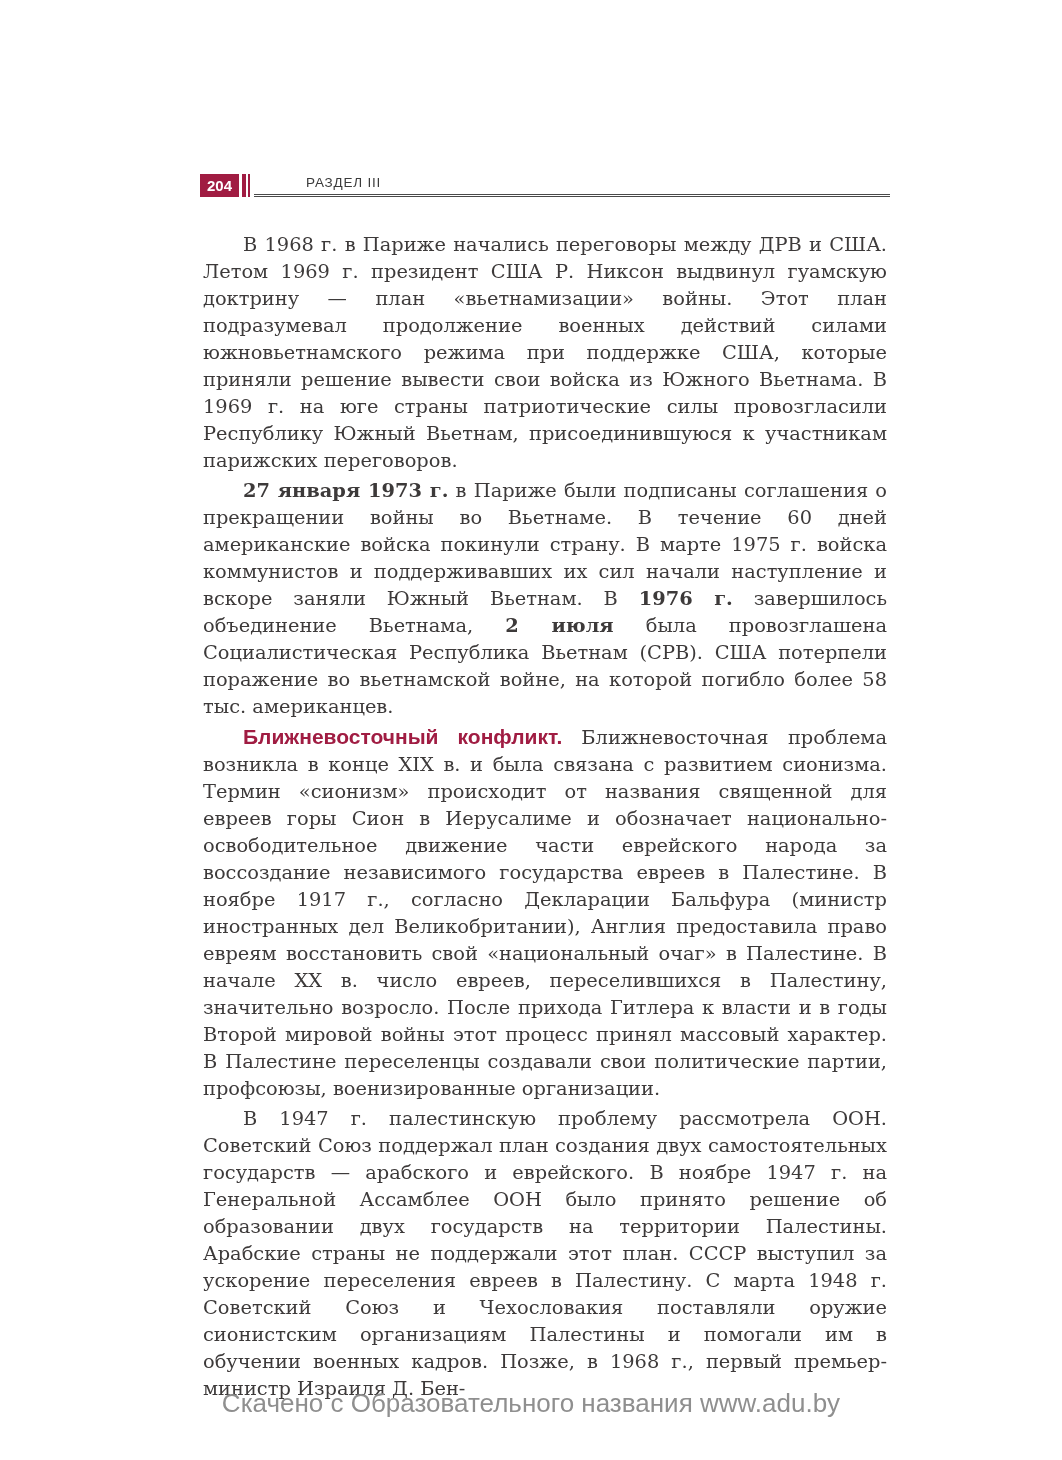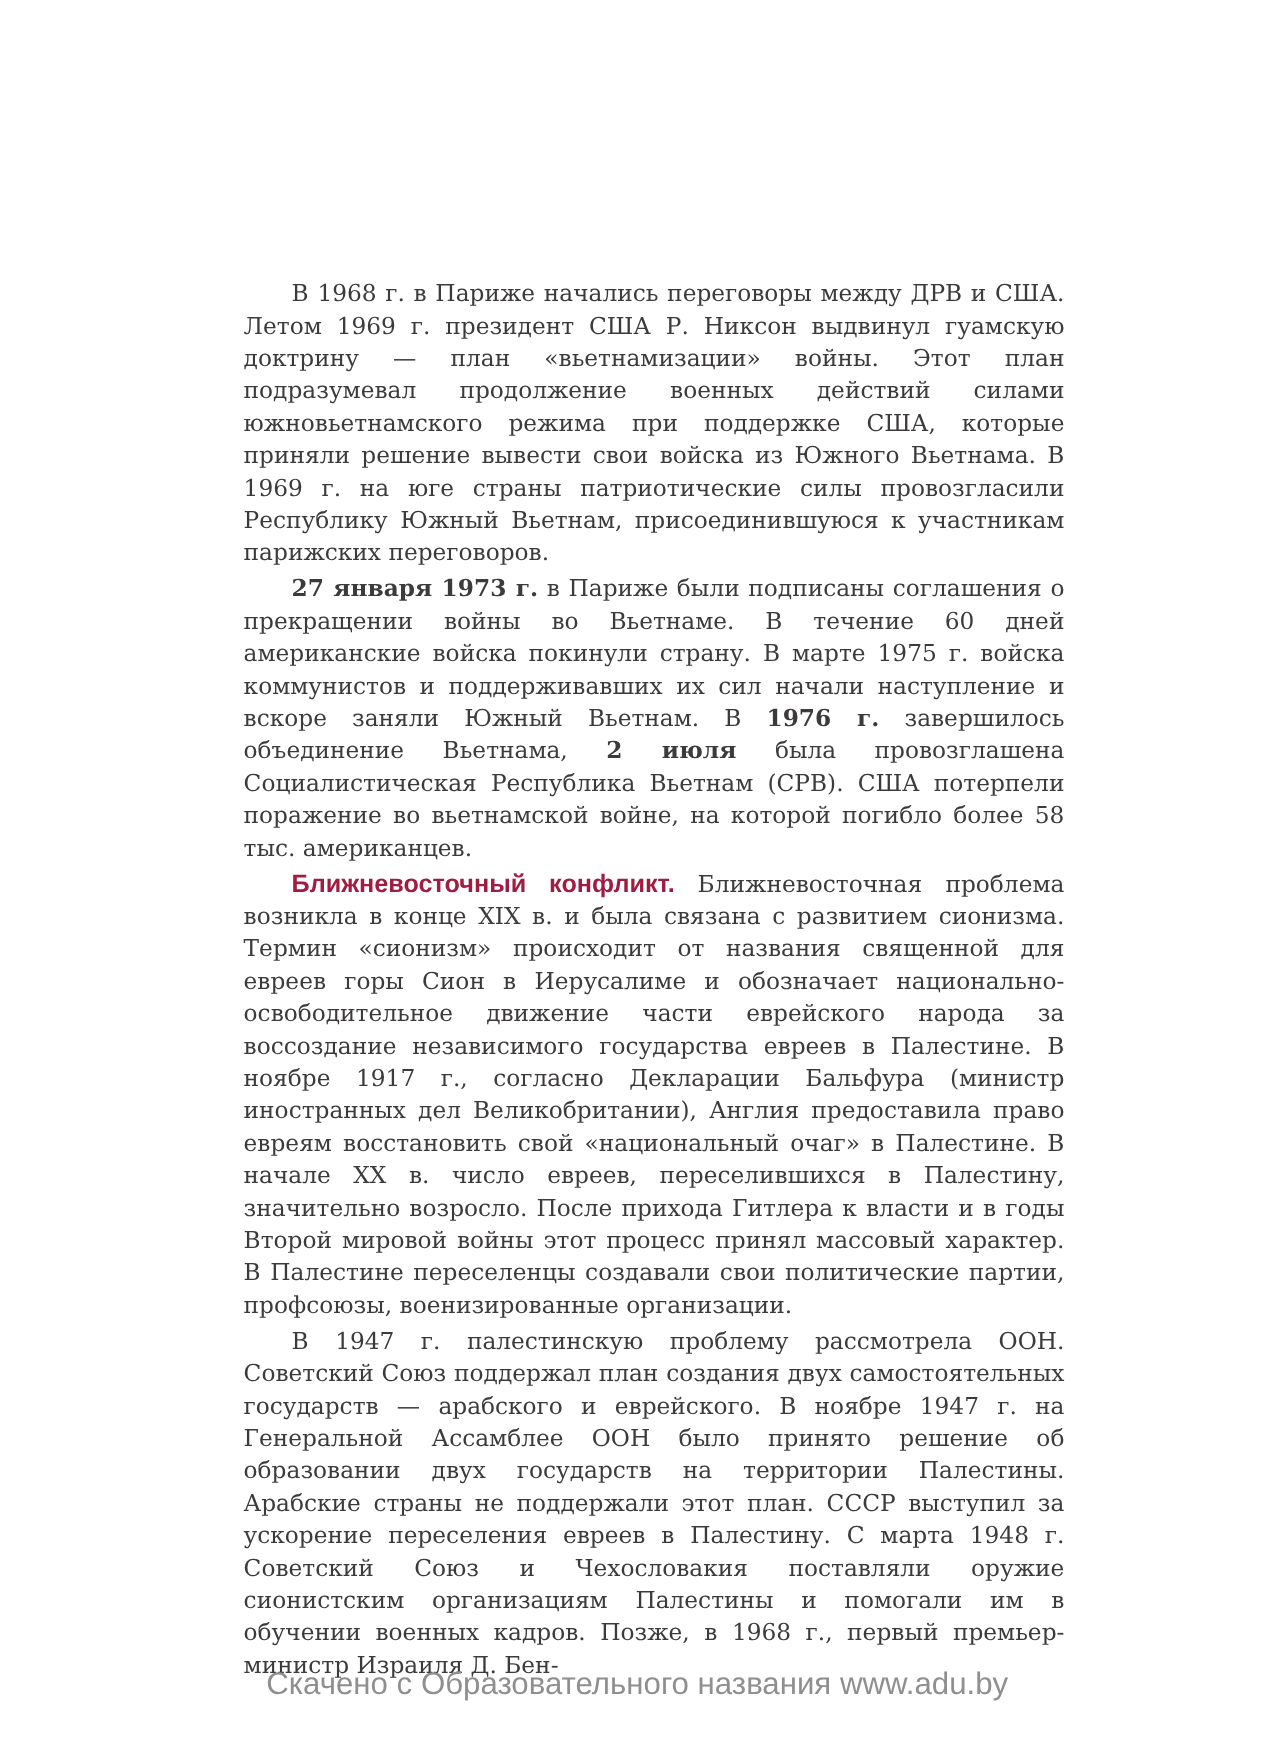--- a/index.html
+++ b/index.html
@@ -84,20 +84,30 @@
     font-family: "Liberation Sans", sans-serif;
     font-size: 26px;
     color: var(--footer, #8f8f8f);
   }
 </style>
 </head>
 <body>
 
 <div class="page">
 
+  <div class="header">
+    <div class="page-num-badge">204</div>
+    <div class="ornament-bars">
+      <div class="bar1"></div>
+      <div class="bar2"></div>
+    </div>
+    <div class="header-right">
+      <span class="section-title">РАЗДЕЛ III</span>
+    </div>
+  </div>
 
   <div class="body-text">
       <p class="para"><span>В 1968 г. в Париже начались переговоры между ДРВ и США. Летом 1969 г. президент США Р. Никсон выдвинул гуамскую доктрину — план «вьетнамизации» войны. Этот план подразумевал продолжение военных действий силами южновьетнамского режима при поддержке США, которые приняли решение вывести свои войска из Южного Вьетнама. В 1969 г. на юге страны патриотические силы провозгласили Республику Южный Вьетнам, присоединившуюся к участникам парижских переговоров.</span></p>
       <p class="para"><span class="b">27 января 1973 г.</span><span> в Париже были подписаны соглашения о прекращении войны во Вьетнаме. В течение 60 дней американские войска покинули страну. В марте 1975 г. войска коммунистов и поддерживавших их сил начали наступление и вскоре заняли Южный Вьетнам. В </span><span class="b">1976 г.</span><span> завершилось объединение Вьетнама, </span><span class="b">2 июля</span><span> была провозглашена Социалистическая Республика Вьетнам (СРВ). США потерпели поражение во вьетнамской войне, на которой погибло более 58 тыс. американцев.</span></p>
       <p class="para"><span class="run-heading">Ближневосточный конфликт. </span><span>Ближневосточная проблема возникла в конце XIX в. и была связана с развитием </span><span class="i">сионизма</span><span>. Термин «сионизм» происходит от названия священной для евреев горы Сион в Иерусалиме и обозначает национально-освободительное движение части еврейского народа за воссоздание независимого государства евреев в Палестине. В ноябре 1917 г., согласно Декларации Бальфура (министр иностранных дел Великобритании), Англия предоставила право евреям восстановить свой «национальный очаг» в Палестине. В начале XX в. число евреев, переселившихся в Палестину, значительно возросло. После прихода Гитлера к власти и в годы Второй мировой войны этот процесс принял массовый характер. В Палестине переселенцы создавали свои политические партии, профсоюзы, военизированные организации.</span></p>
       <p class="para"><span>В 1947 г. палестинскую проблему рассмотрела ООН. Советский Союз поддержал план создания двух самостоятельных государств — арабского и еврейского. В ноябре 1947 г. на Генеральной Ассамблее ООН было принято решение об образовании двух государств на территории Палестины. Арабские страны не поддержали этот план. СССР выступил за ускорение переселения евреев в Палестину. С марта 1948 г. Советский Союз и Чехословакия поставляли оружие сионистским организациям Палестины и помогали им в обучении военных кадров. Позже, в 1968 г., первый премьер-министр Израиля Д. Бен-</span></p>
     </div>
 
   <div class="footer">Скачено с Образовательного названия www.adu.by</div>
 

